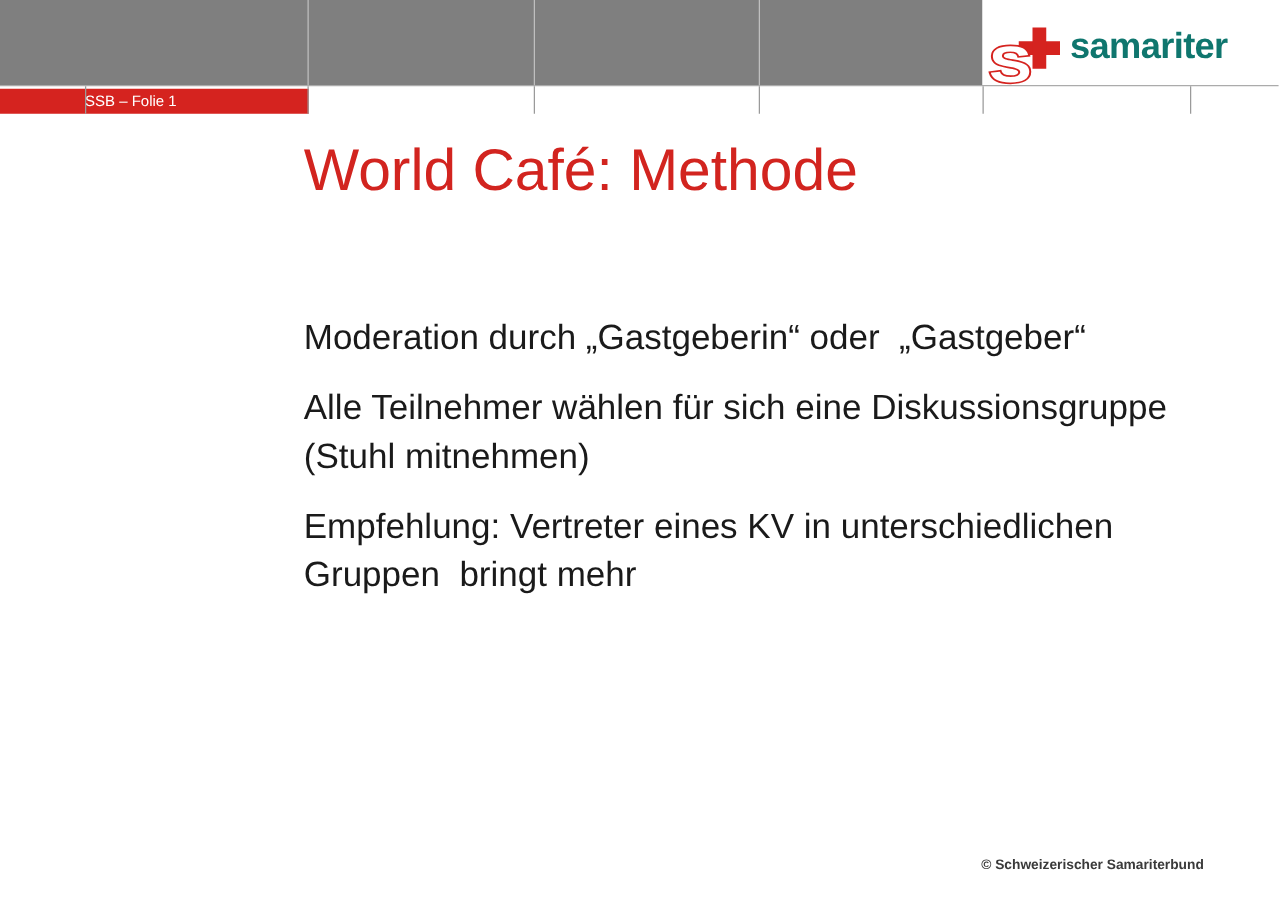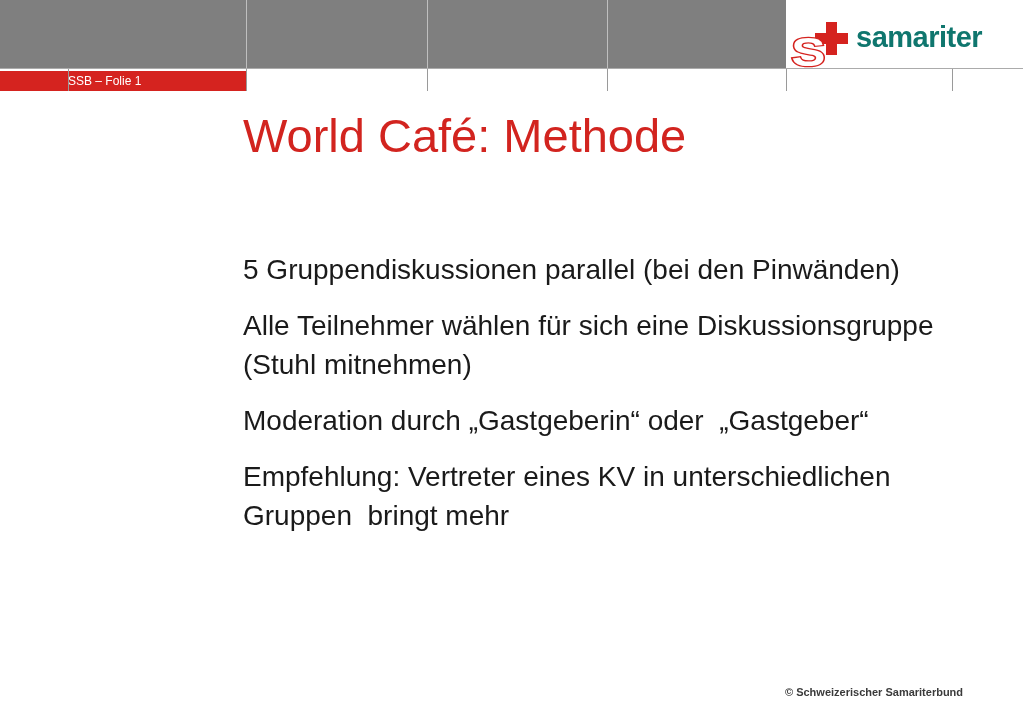--- a/index.html
+++ b/index.html
@@ -63,21 +63,20 @@
   <div class="tick tick-1"></div>
   <div class="tick tick-2"></div>
   <div class="tick tick-3"></div>
   <div class="tick tick-4"></div>
   <div class="tick tick-5"></div>
   <div class="tick tick-6"></div>
 
   <h1 class="title">World Café: Methode</h1>
 
   <div class="body-text">
-    <div class="para">5 Gruppendiskussionen parallel (bei den Pinwänden)</div>
+    <div class="para">Moderation durch „Gastgeberin“ oder  „Gastgeber“</div>
     <div class="para">Alle Teilnehmer wählen für sich eine Diskussionsgruppe (Stuhl mitnehmen)</div>
-    <div class="para">Moderation durch „Gastgeberin“ oder  „Gastgeber“</div>
     <div class="para">Empfehlung: Vertreter eines KV in unterschiedlichen Gruppen  bringt mehr</div>
   </div>
 
   <div class="footer">© Schweizerischer Samariterbund</div>
 
 </div>
 
 </body></html>

